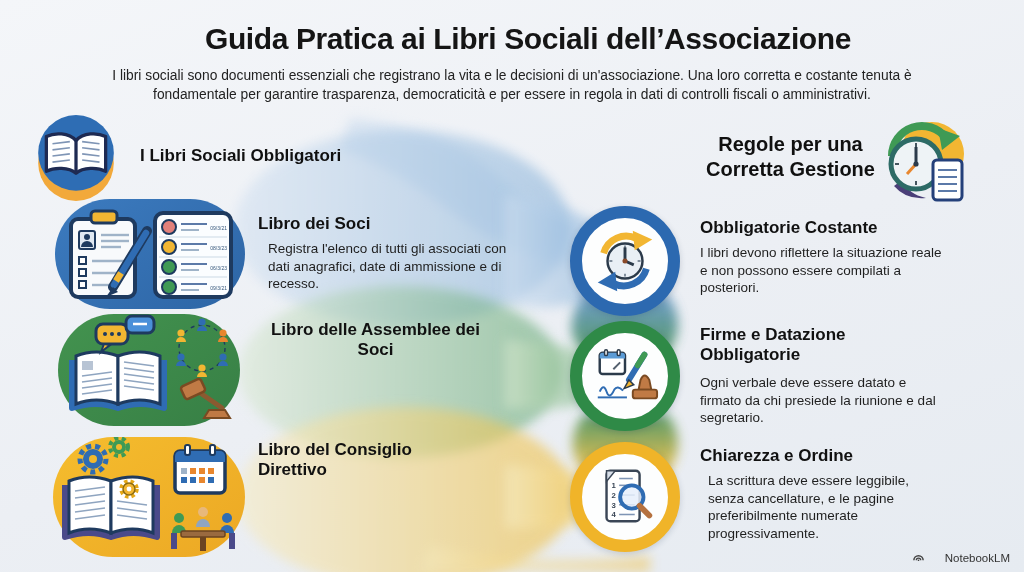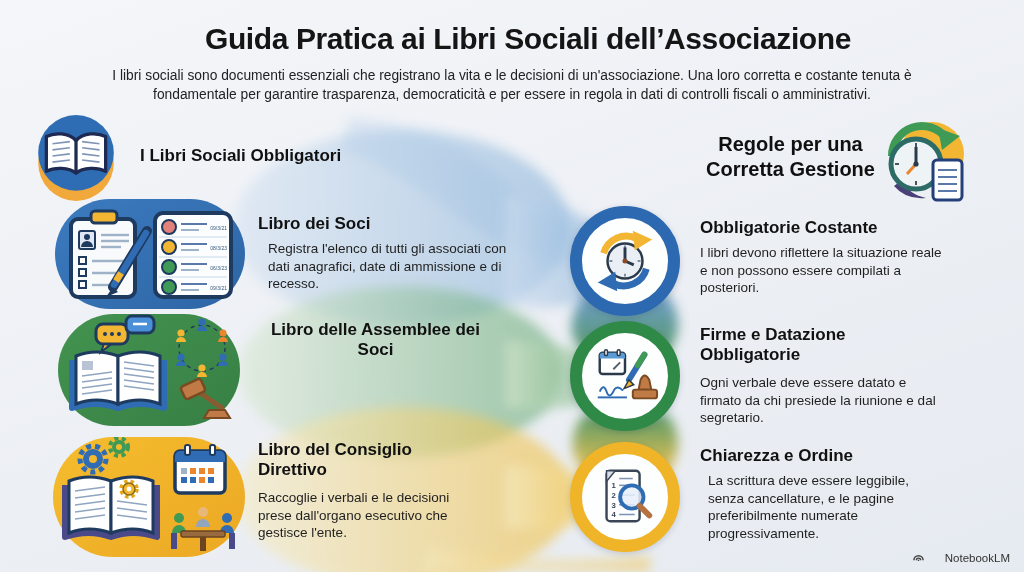--- a/index.html
+++ b/index.html
@@ -312,21 +312,20 @@
       <g transform="translate(174,88)">
           <circle cy="-7" r="5" fill="#2f6cb3"></circle>
           <path d="M-7,8 a7,8 0 0 1 14,0 z" fill="#2f6cb3"></path>
           <rect x="2" y="8" width="6" height="16" fill="#4a4a8a"></rect>
         </g>
       <rect x="128" y="94" width="44" height="6" rx="2" fill="#9a6a3f" stroke="#6b4422" stroke-width="1.5"></rect>
       <rect x="147" y="100" width="6" height="14" fill="#6b4422"></rect>
     </svg>
   </div>
   <div class="layer item-title l3t">Libro del Consiglio Direttivo</div>
-  <div class="layer item-desc l3d">Raccoglie i verbali e le decisioni prese dall'organo esecutivo che gestisce l'ente.</div>
 
   <div class="ring ring1">
     <svg width="70" height="70" viewBox="0 0 72 72">
       <circle cx="36" cy="36" r="18" fill="#e9eff5" stroke="#2b3a4a" stroke-width="2.5"></circle>
       <g stroke="#7d8b99" stroke-width="2">
           <line x1="36" y1="20" x2="36" y2="23"></line>
           <line x1="36" y1="49" x2="36" y2="52"></line>
           <line x1="20" y1="36" x2="23" y2="36"></line>
           <line x1="49" y1="36" x2="52" y2="36"></line>
         </g>

